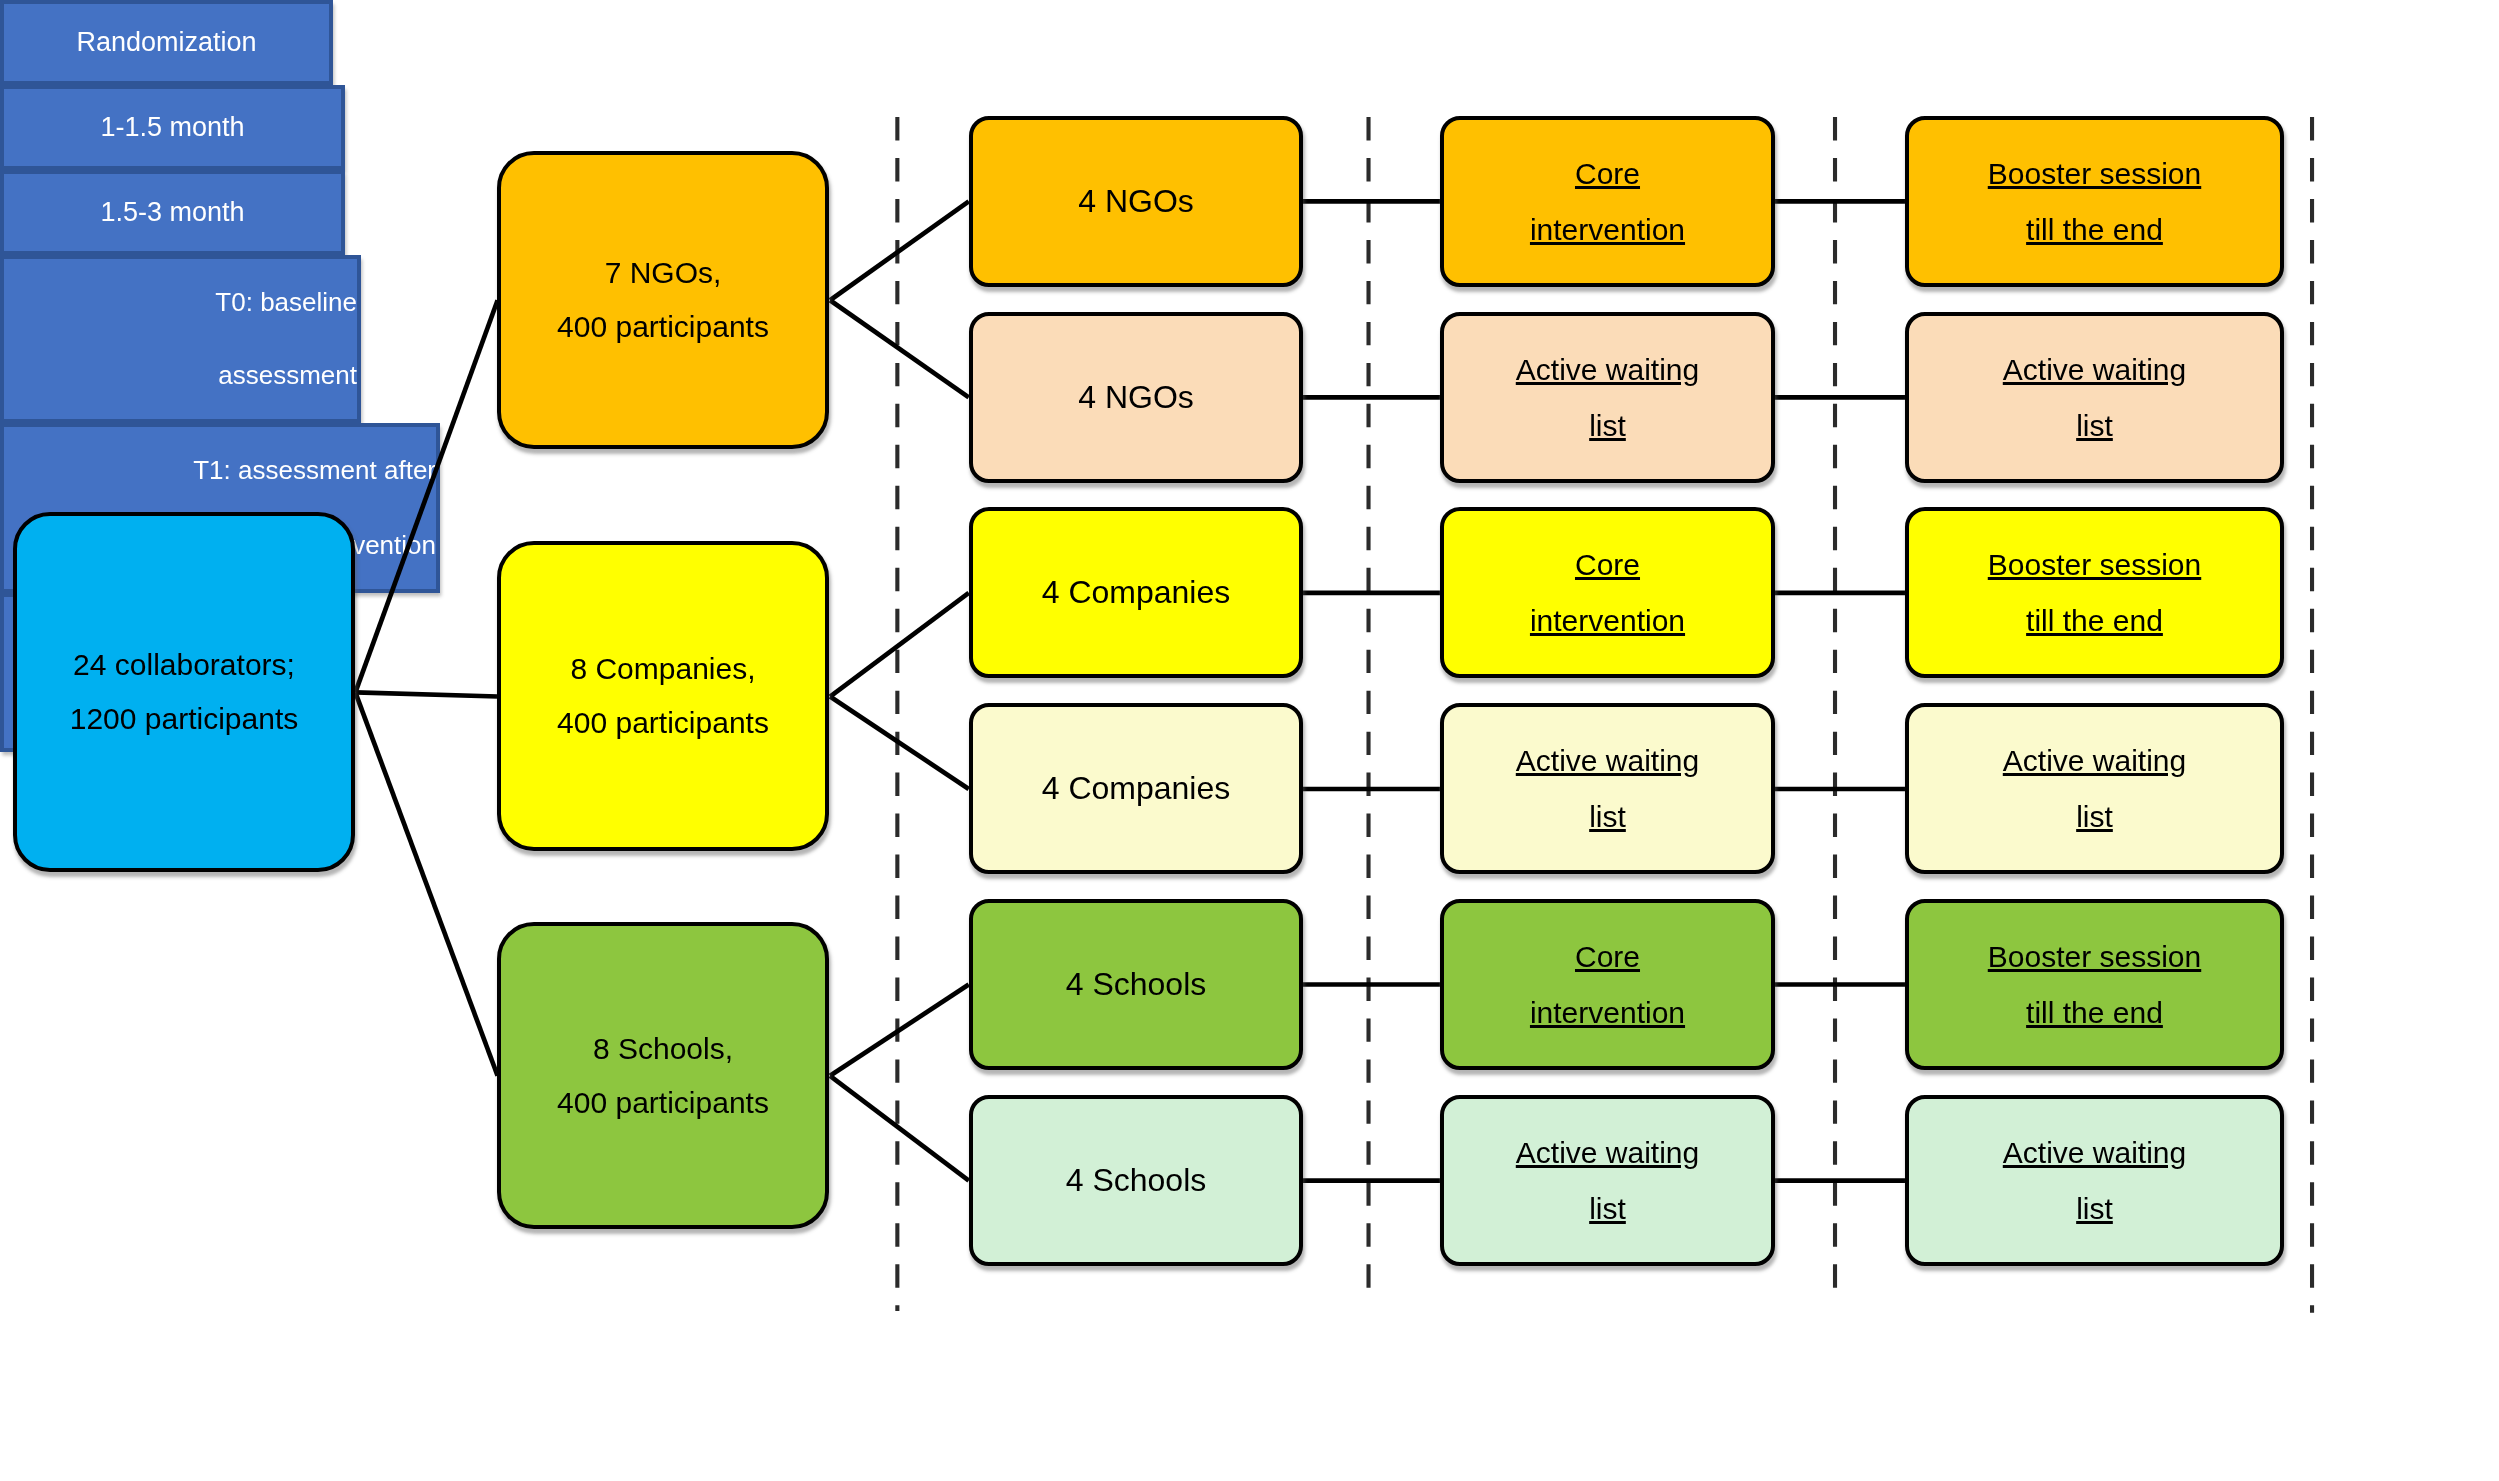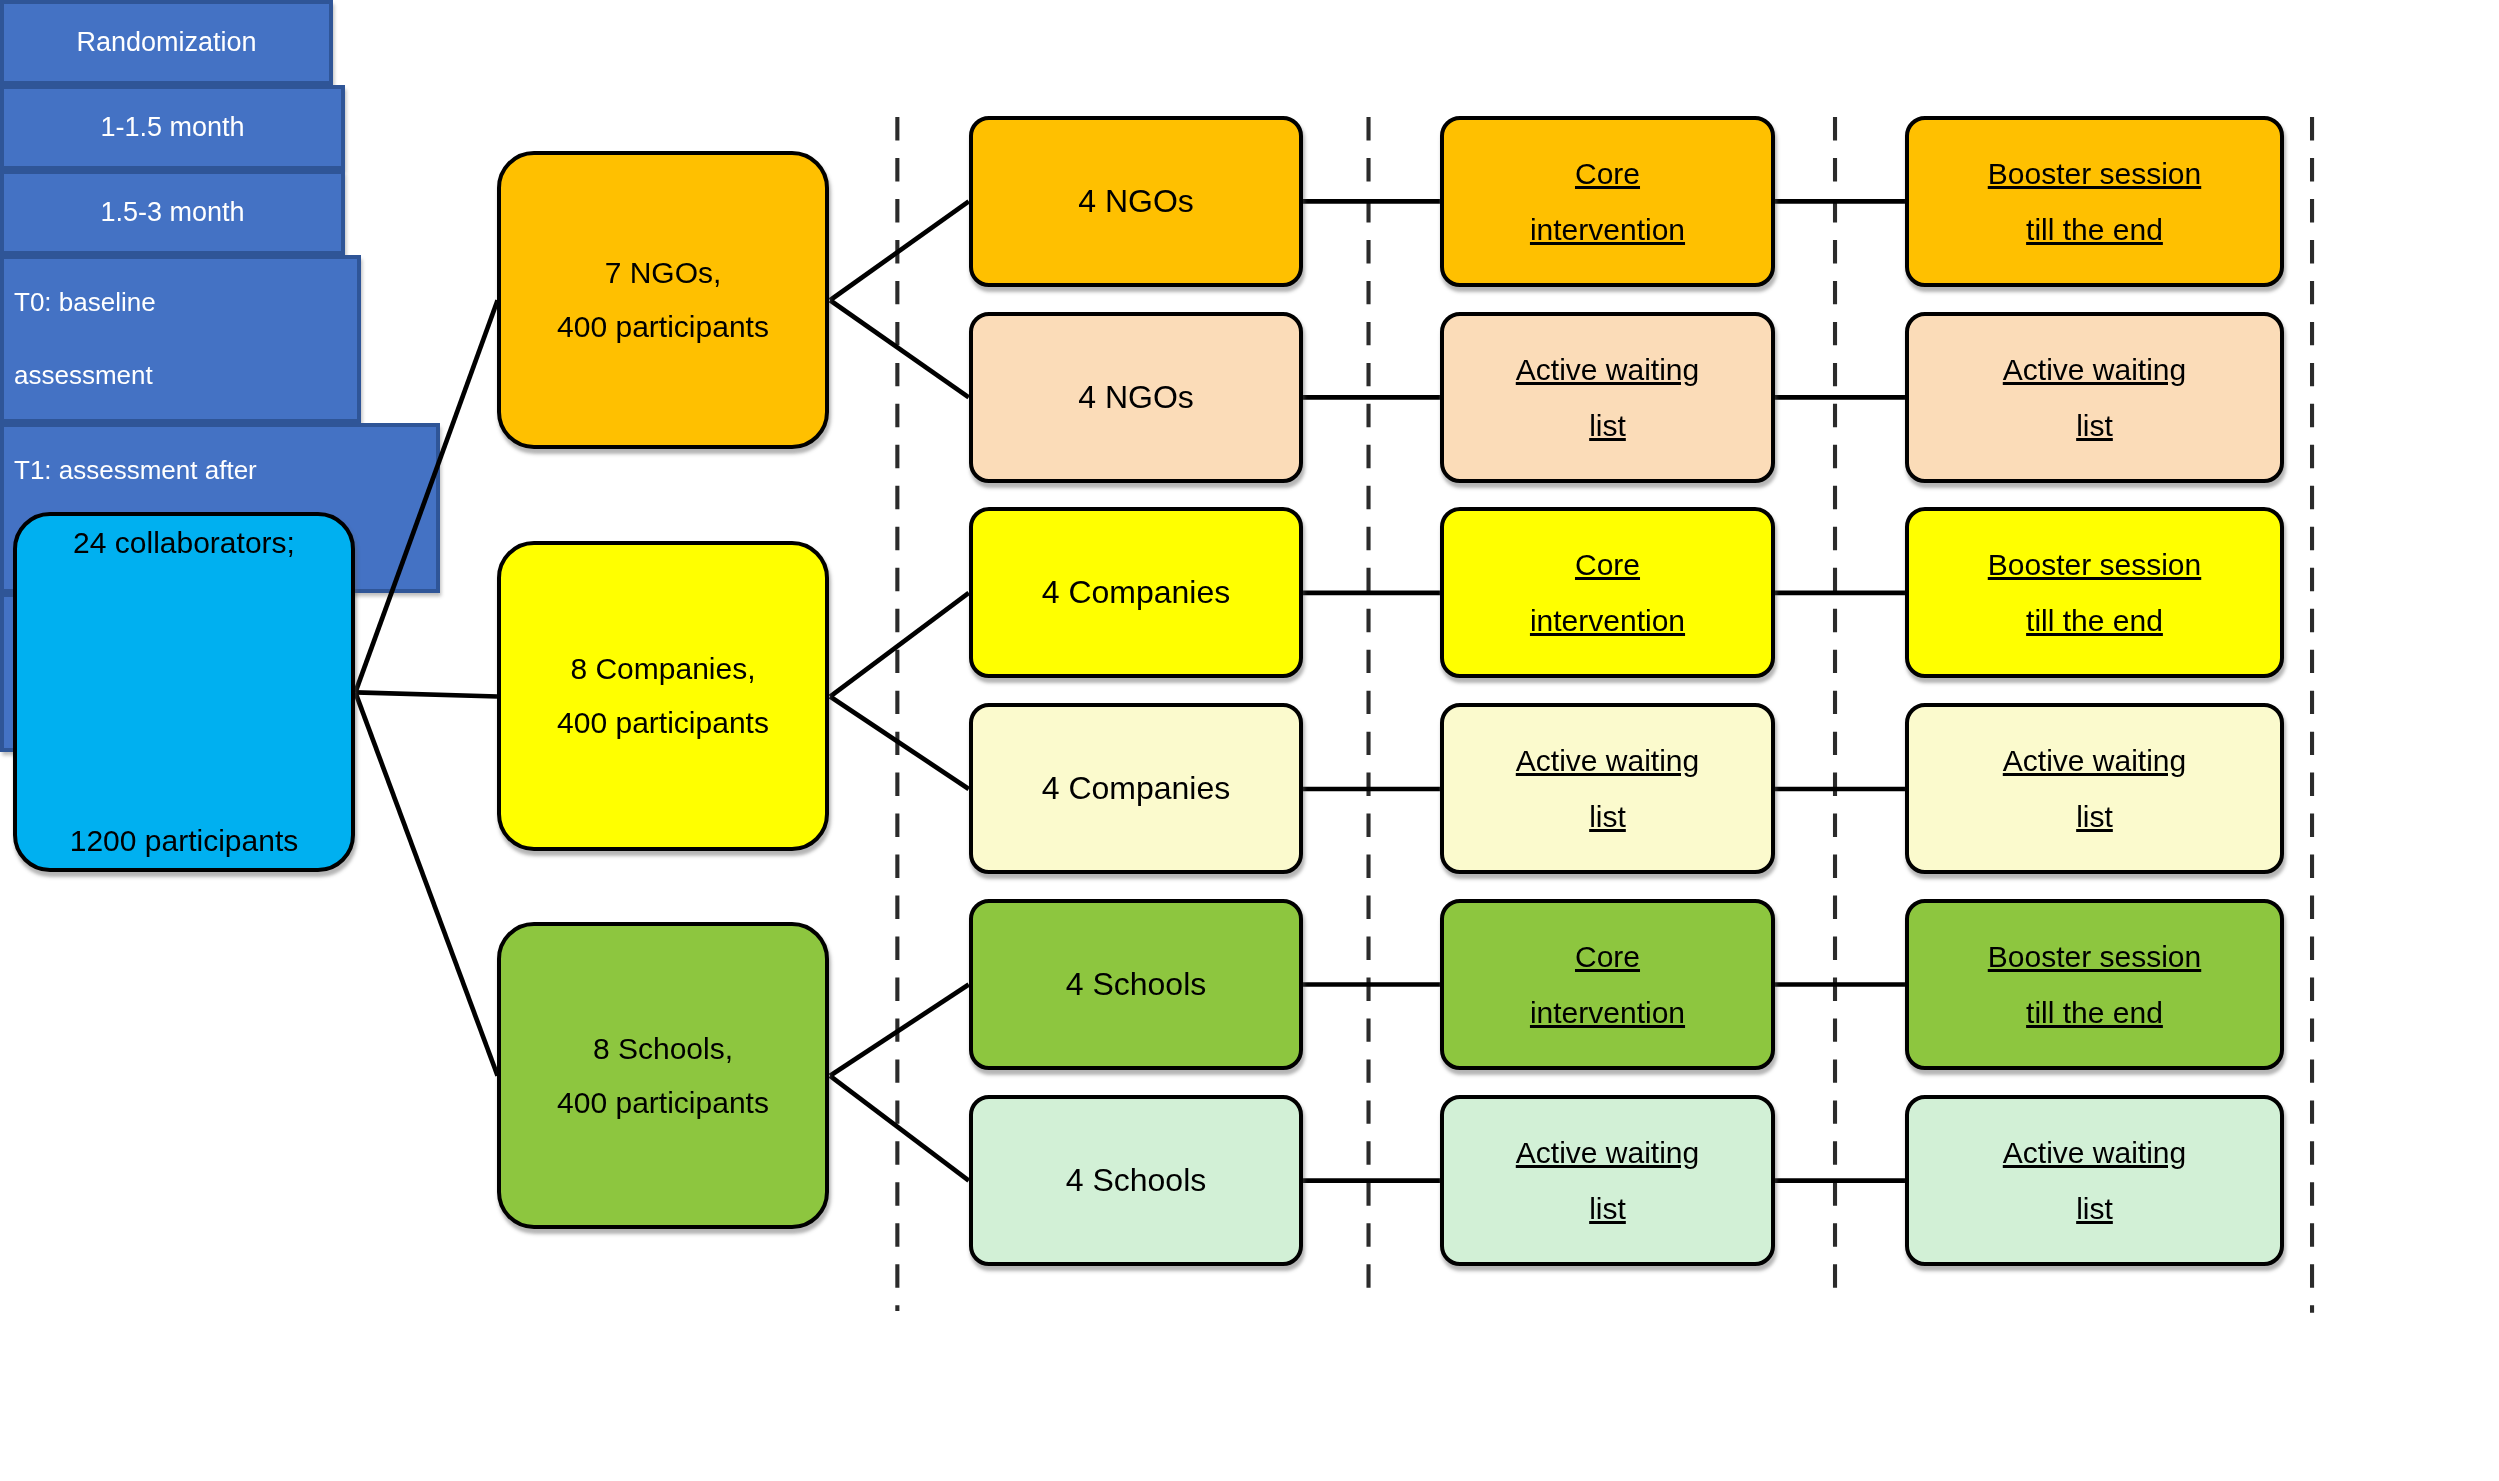--- a/index.html
+++ b/index.html
@@ -10,24 +10,24 @@
        text-align:center;color:#000;box-sizing:border-box;border:4.1px solid #000;
        box-shadow:1.8px 4.1px 3.5px rgba(90,90,90,0.45);}
   .round-lg{border-radius:37px;}
   .round-sm{border-radius:20px;}
   .multi{line-height:1.8;font-size:30px;}
   .single{font-size:32px;}
   .phase{line-height:1.85;font-size:30px;text-decoration:underline;}
   .hdr{background:#4472C4;border:4.1px solid #2F5597;color:#ffffff;font-size:27px;
        display:flex;align-items:center;justify-content:center;box-shadow:2.3px 4.1px 3.5px rgba(90,90,90,0.4);}
   .foot{background:#4472C4;border:4.1px solid #2F5597;color:#ffffff;font-size:26px;
-        display:flex;flex-direction:column;align-items:flex-start;justify-content:space-between;
-        padding:28px 10px;box-sizing:border-box;box-shadow:2.3px 4.1px 3.5px rgba(90,90,90,0.4);}
+        display:flex;flex-direction:column;align-items:flex-end;justify-content:space-between;
+        padding:28px 0;box-sizing:border-box;box-shadow:2.3px 4.1px 3.5px rgba(90,90,90,0.4);}
   
-  .root{left:13px;top:512px;width:342px;height:360px;background:#00B0F0;justify-content:space-between;}
+  .root{left:13px;top:512px;width:342px;height:360px;background:#00B0F0;}
   .cl-ngos{left:497px;top:151px;width:332px;height:298px;background:#FFC000;}
   .cl-comp{left:497px;top:541px;width:332px;height:310px;background:#FFFF00;}
   .cl-sch{left:497px;top:922px;width:332px;height:307px;background:#8DC63F;}
   .col-a{left:969px;width:334px;}
   .col-b{left:1440px;width:335px;}
   .col-c{left:1905px;width:379px;}
   .r1{top:116px;height:171px;} .r2{top:312px;height:171px;} .r3{top:507px;height:171px;}
   .r4{top:703px;height:171px;} .r5{top:899px;height:171px;} .r6{top:1095px;height:171px;}
   .amber{background:#FFC000;} .peach{background:#FBDCB8;}
   .yellow{background:#FFFF00;} .cream{background:#FBFACD;}

